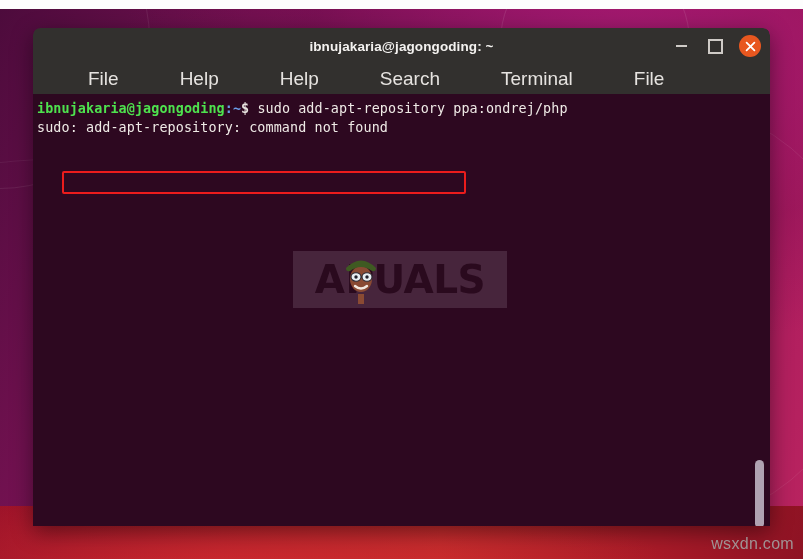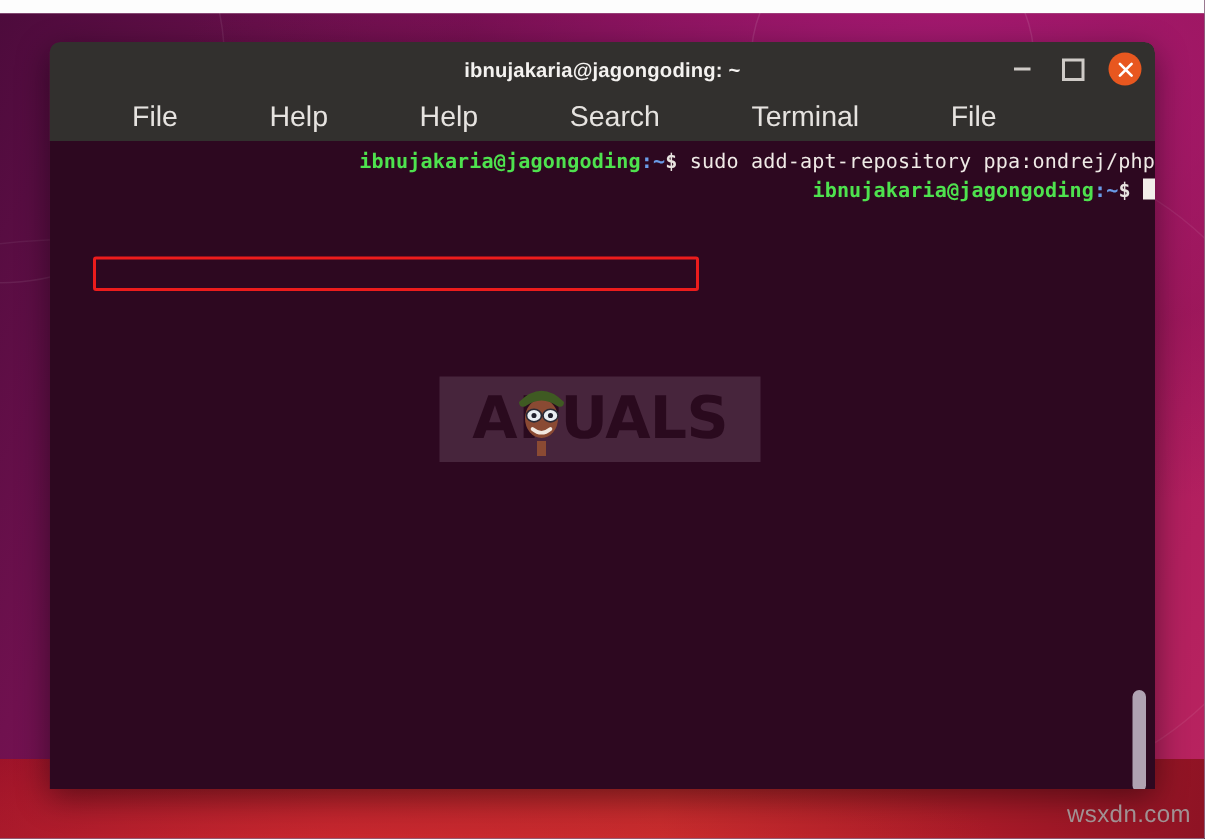--- a/index.html
+++ b/index.html
@@ -142,21 +142,20 @@
     cursor: default;
     margin-left: 39px;
   }
 
   .term-body {
     position: relative;
     flex: 1 1 auto;
     background: #2d0820;
     overflow: hidden;
     padding: 6px 0 0 4px;
-    text-align: right;
   }
 
   .term-text {
     font-family: "DejaVu Sans Mono", "Liberation Mono", monospace;
     font-size: 13.4px;
     line-height: 18.6px;
     white-space: pre;
     letter-spacing: 0.1px;
   }
   .c-user   { color: #4ee24e; font-weight: bold; }
@@ -277,22 +276,22 @@
       <span class="menu-item">Help</span>
       <span class="menu-item">Search</span>
       <span class="menu-item">Terminal</span>
       <span class="menu-item">File</span>
     </div>
 
     <div class="term-body">
 
       <div class="term-text"><span class="c-user">ibnujakaria@jagongoding</span><span class="c-path">:~</span><span class="c-dollar">$</span><span class="c-plain"> sudo add-apt-repository ppa:ondrej/php</span></div>
 
-
-      <div class="term-text"><span class="c-user">ibnujakaria@jagongoding</span><span class="c-path">:~</span><span class="c-dollar">$</span><span class="c-plain"> </span><span class="cursor-block"></span></div>
+      <div class="term-text"><span class="c-plain">sudo: add-apt-repository: command not found</span></div>
+
 
       <div class="annot-box"></div>
 
       <div class="term-scrollbar"></div>
     </div>
   </div>
 
   <div id="appuals-watermark">
     <span class="wm-word">A</span>
     <span class="wm-word">PUALS</span>

